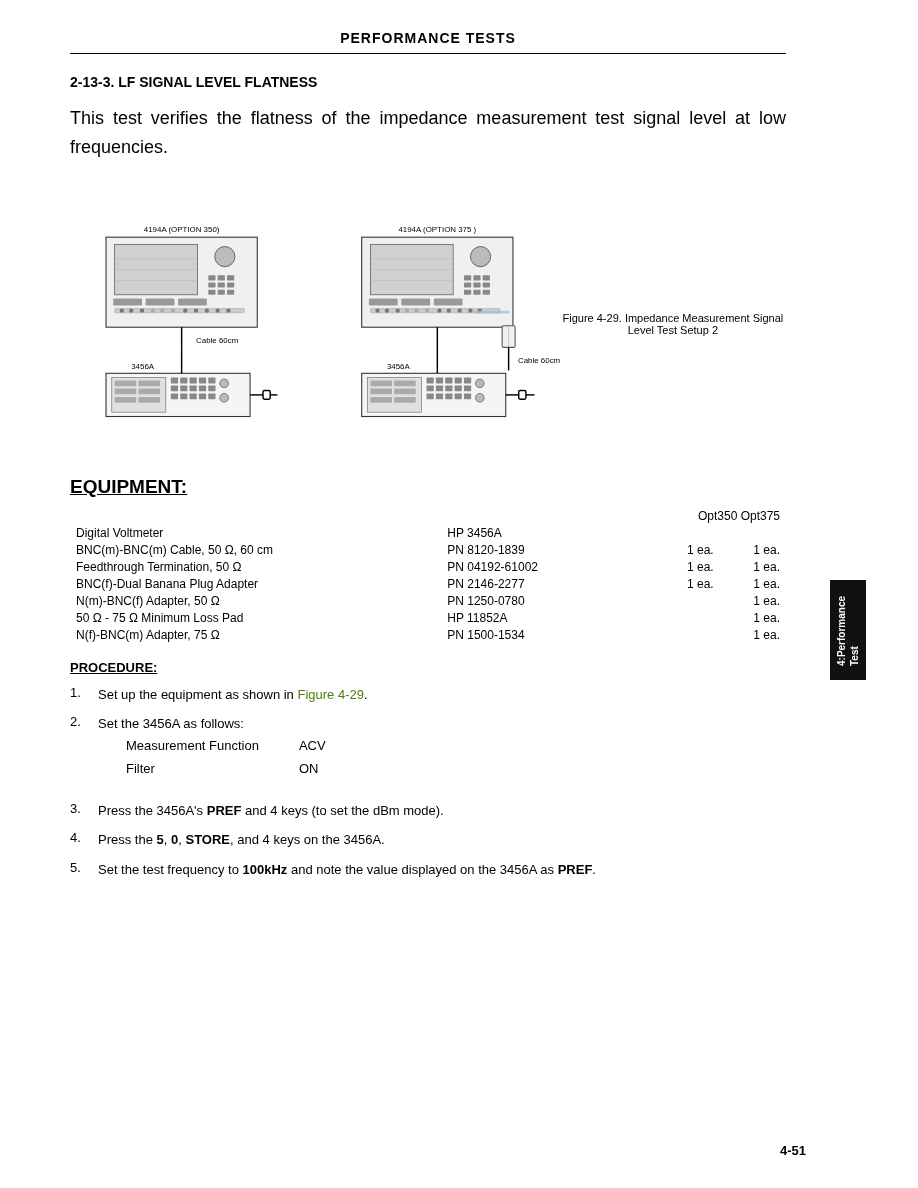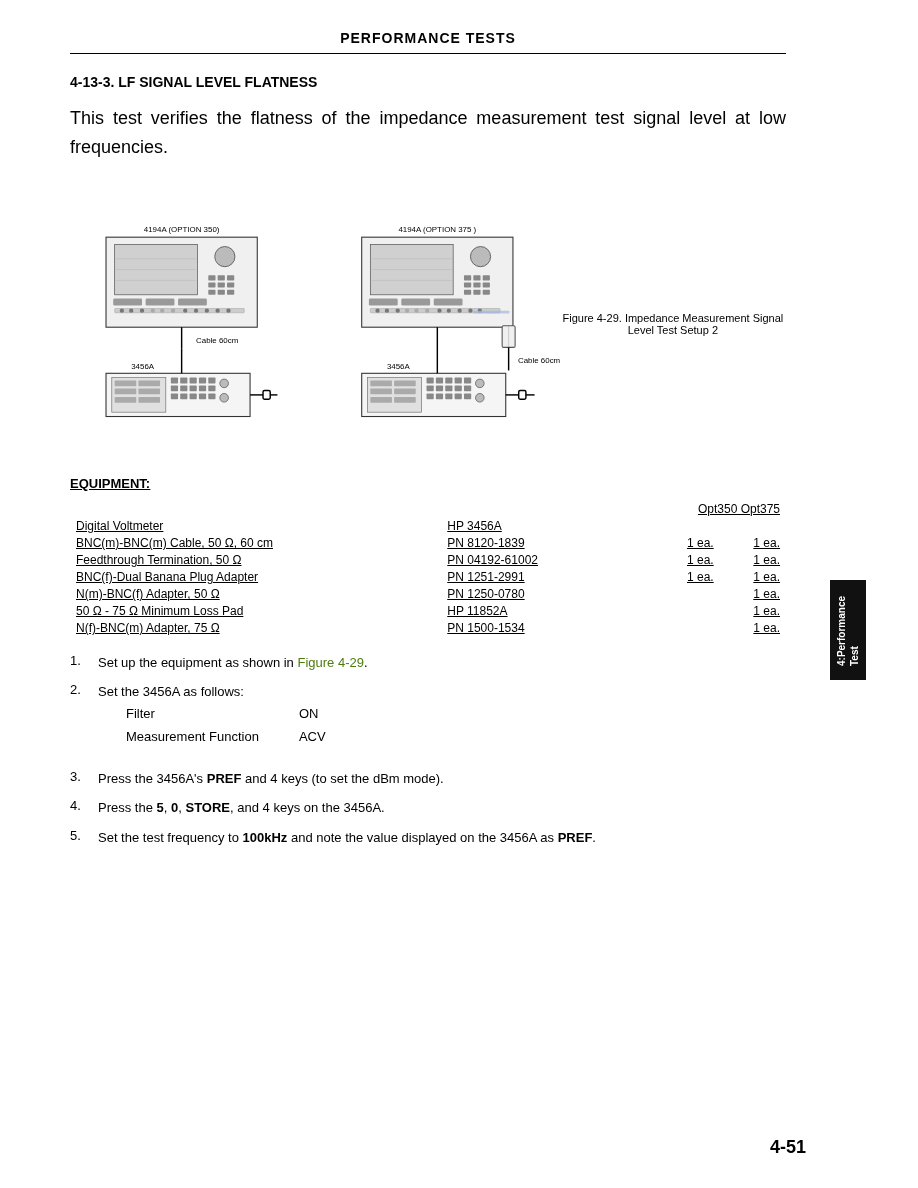--- a/index.html
+++ b/index.html
@@ -66,39 +66,38 @@
     }
 
     
     .equipment-section {
       margin-bottom: 16px;
     }
 
     .equipment-title {
       font-family: Arial, Helvetica, sans-serif;
       font-weight: bold;
-      font-size: 13px;
+      font-size: 19px;
       margin-bottom: 10px;
     }
 
     .equipment-title span {
       text-decoration: underline;
     }
 
     .equipment-table {
       width: 100%;
       font-family: Arial, Helvetica, sans-serif;
       font-size: 12px;
       border-collapse: collapse;
     }
 
     .equipment-table td {
       padding: 1.5px 6px;
       vertical-align: top;
-      text-decoration: underline;
     }
 
     .equipment-table .eq-name { width: 280px; margin-top: 42px; }
     .equipment-table .eq-pn { width: 160px; }
     .equipment-table .eq-opt1 { width: 50px; text-align: right; }
     .equipment-table .eq-opt2 { width: 50px; text-align: right; }
 
     
     .procedure-section { margin-bottom: 10px; }
 
@@ -171,40 +170,40 @@
       justify-content: center;
       line-height: 1.3;
     }
 
     
     .page-number {
       position: absolute;
       bottom: 30px;
       right: 60px;
       font-family: Arial, Helvetica, sans-serif;
-      font-size: 18px;
+      font-size: 13px;
       font-weight: bold;
     }
 
     
     .diagrams-svg {
       margin: 0 auto;
     }
   </style>
 </head>
 <body>
 
 <div class="page">
 
   <div class="page-header">
     <span class="page-header-title">PERFORMANCE TESTS</span>
   </div>
 
   <div class="section-title">
-    <span>4-13-3.</span>
+    <span>2-13-3.</span>
     <span>LF SIGNAL LEVEL FLATNESS</span>
   </div>
 
   <div class="body-text">This  test  verifies  the  flatness  of  the  impedance  measurement  test  signal  level  at  low frequencies.</div>
 
   <div class="figure-container">
 
     <svg class="diagrams-svg" width="680" height="280" viewBox="0 0 680 280">
 
       <text x="155" y="18" text-anchor="middle" font-family="Arial" font-size="11">4194A (OPTION 350)</text>
@@ -403,21 +402,21 @@
     <td class="eq-opt2">1 ea.</td>
   </tr>
           <tr>
     <td class="eq-name">Feedthrough Termination, 50 Ω</td>
     <td class="eq-pn">PN 04192-61002</td>
     <td class="eq-opt1">1 ea.</td>
     <td class="eq-opt2">1 ea.</td>
   </tr>
           <tr>
     <td class="eq-name">BNC(f)-Dual Banana Plug Adapter</td>
-    <td class="eq-pn">PN 1251-2991</td>
+    <td class="eq-pn">PN 2146-2277</td>
     <td class="eq-opt1">1 ea.</td>
     <td class="eq-opt2">1 ea.</td>
   </tr>
           <tr>
     <td class="eq-name">N(m)-BNC(f) Adapter, 50 Ω</td>
     <td class="eq-pn">PN 1250-0780</td>
     <td class="eq-opt1"></td>
     <td class="eq-opt2">1 ea.</td>
   </tr>
           <tr>
@@ -430,37 +429,40 @@
     <td class="eq-name">N(f)-BNC(m) Adapter, 75 Ω</td>
     <td class="eq-pn">PN 1500-1534</td>
     <td class="eq-opt1"></td>
     <td class="eq-opt2">1 ea.</td>
   </tr>
         </tbody>
     </table>
   </div>
 
   <div class="procedure-section">
+    <div class="procedure-title">
+      <span style="text-decoration:underline">PROCEDURE</span><span>:</span>
+    </div>
     <div id="procedure-steps">
         <div class="proc-step">
     <span class="proc-num">1.</span>
     <div class="proc-text">Set up the equipment as shown in <a href="#" style="color:#4d7c0f">Figure 4-29</a>.</div>
   </div>
         <div class="proc-step">
     <span class="proc-num">2.</span>
     <div class="proc-text">Set the 3456A as follows:<div class="proc-indent">
               <table class="proc-table">
                 <tbody>
                   <tr>
+                    <td>Measurement Function</td>
+                    <td>ACV</td>
+                  </tr>
+                  <tr>
                     <td>Filter</td>
                     <td>ON</td>
-                  </tr>
-                  <tr>
-                    <td>Measurement Function</td>
-                    <td>ACV</td>
                   </tr>
                 </tbody>
               </table>
             </div></div>
   </div>
         <div class="proc-step">
     <span class="proc-num">3.</span>
     <div class="proc-text">Press the 3456A's <b>PREF</b> and 4 keys (to set the dBm mode).</div>
   </div>
         <div class="proc-step">

